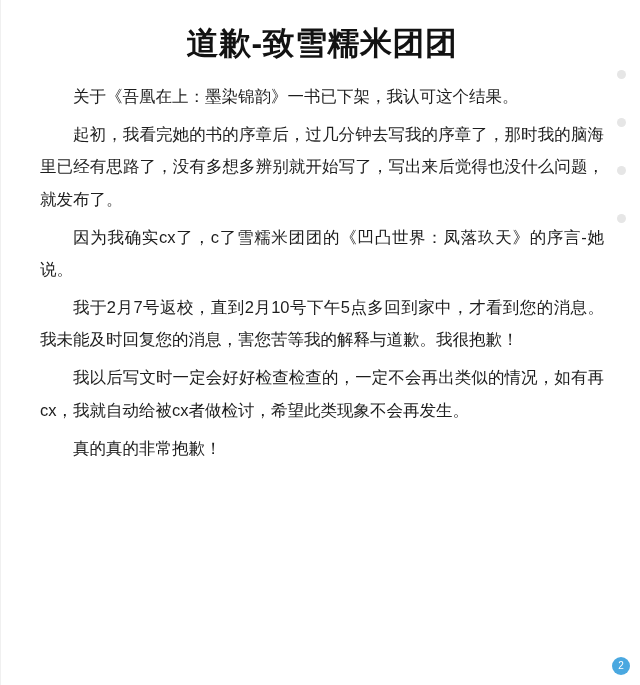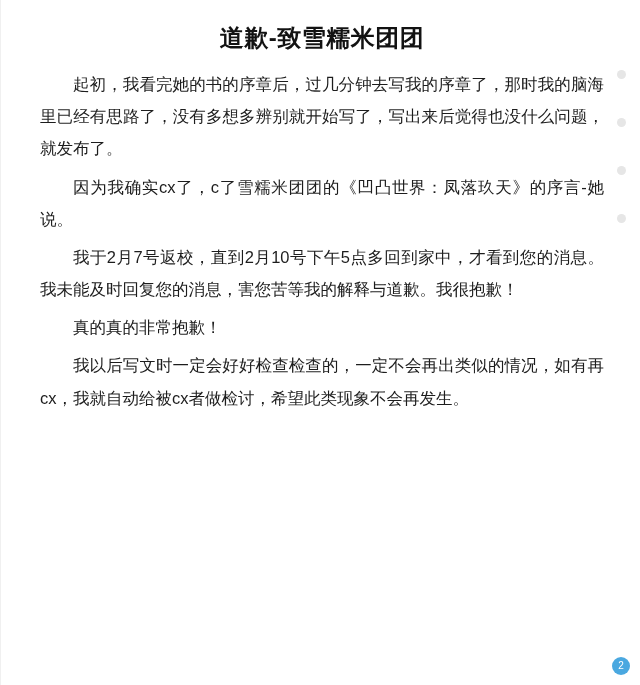--- a/index.html
+++ b/index.html
@@ -33,21 +33,21 @@
   }
   .article {
     position: relative;
     padding: 0 36px 0 40px;
     box-sizing: border-box;
   }
   .title {
     margin: 0;
     padding: 22px 0 14px 0;
     text-align: center;
-    font-size: 24px;
+    font-size: 32px;
     font-weight: bold;
     letter-spacing: 0.5px;
     color: #121212;
   }
   .body {
     font-size: 16.5px;
     line-height: 1.95;
     color: #1d1d1d;
     text-align: justify;
   }
@@ -93,25 +93,26 @@
 </style>
 </head>
 <body>
 
 <div class="page">
 
   <div class="article">
     <h1 class="title">道歉-致雪糯米团团</h1>
 
     <div class="body">
+      <p class="para">关于《吾凰在上：墨染锦韵》一书已下架，我认可这个结果。</p>
       <p class="para">起初，我看完她的书的序章后，过几分钟去写我的序章了，那时我的脑海里已经有思路了，没有多想多辨别就开始写了，写出来后觉得也没什么问题，就发布了。</p>
       <p class="para">因为我确实cx了，c了雪糯米团团的《凹凸世界：凤落玖天》的序言-她说。</p>
       <p class="para">我于2月7号返校，直到2月10号下午5点多回到家中，才看到您的消息。我未能及时回复您的消息，害您苦等我的解释与道歉。我很抱歉！</p>
+      <p class="para">我以后写文时一定会好好检查检查的，一定不会再出类似的情况，如有再cx，我就自动给被cx者做检讨，希望此类现象不会再发生。</p>
       <p class="para">真的真的非常抱歉！</p>
-      <p class="para">我以后写文时一定会好好检查检查的，一定不会再出类似的情况，如有再cx，我就自动给被cx者做检讨，希望此类现象不会再发生。</p>
     </div>
   </div>
 
   <div class="side-rail">
     <span class="dot d1"></span>
     <span class="dot d2"></span>
     <span class="dot d3"></span>
     <span class="dot d4"></span>
     <span class="counter-bubble">2</span>
   </div>

